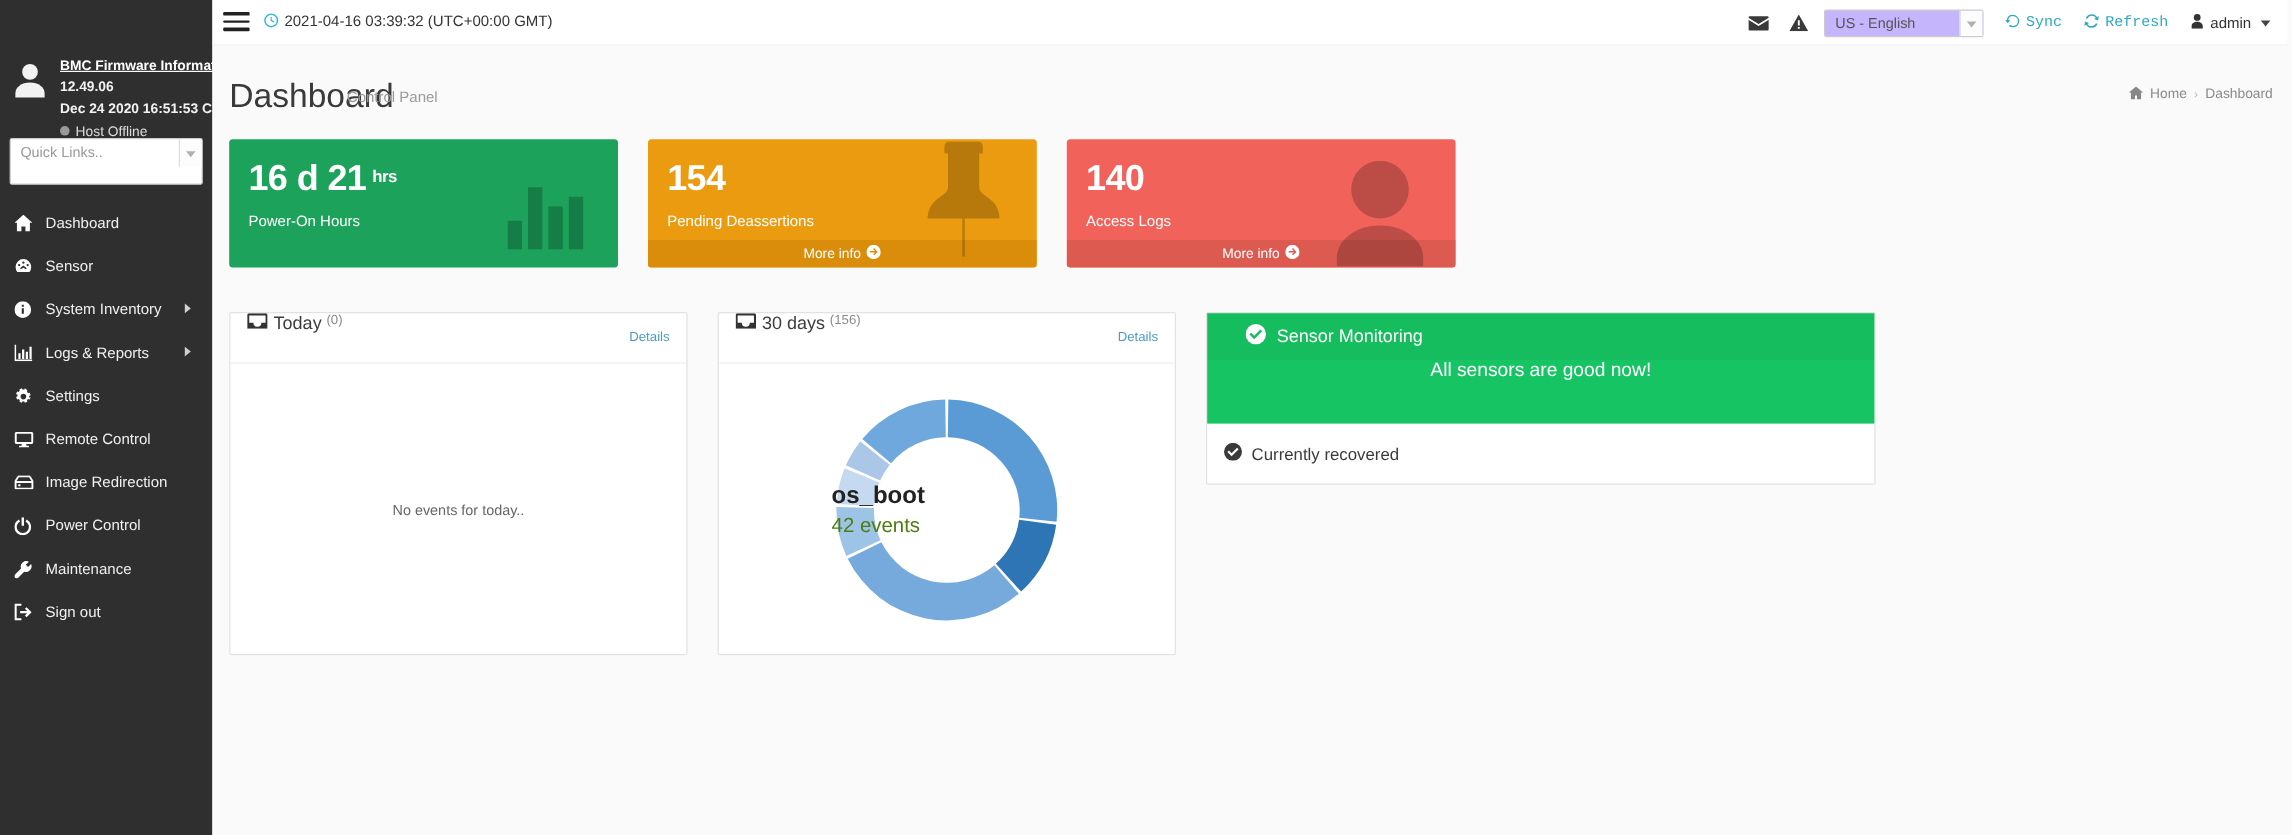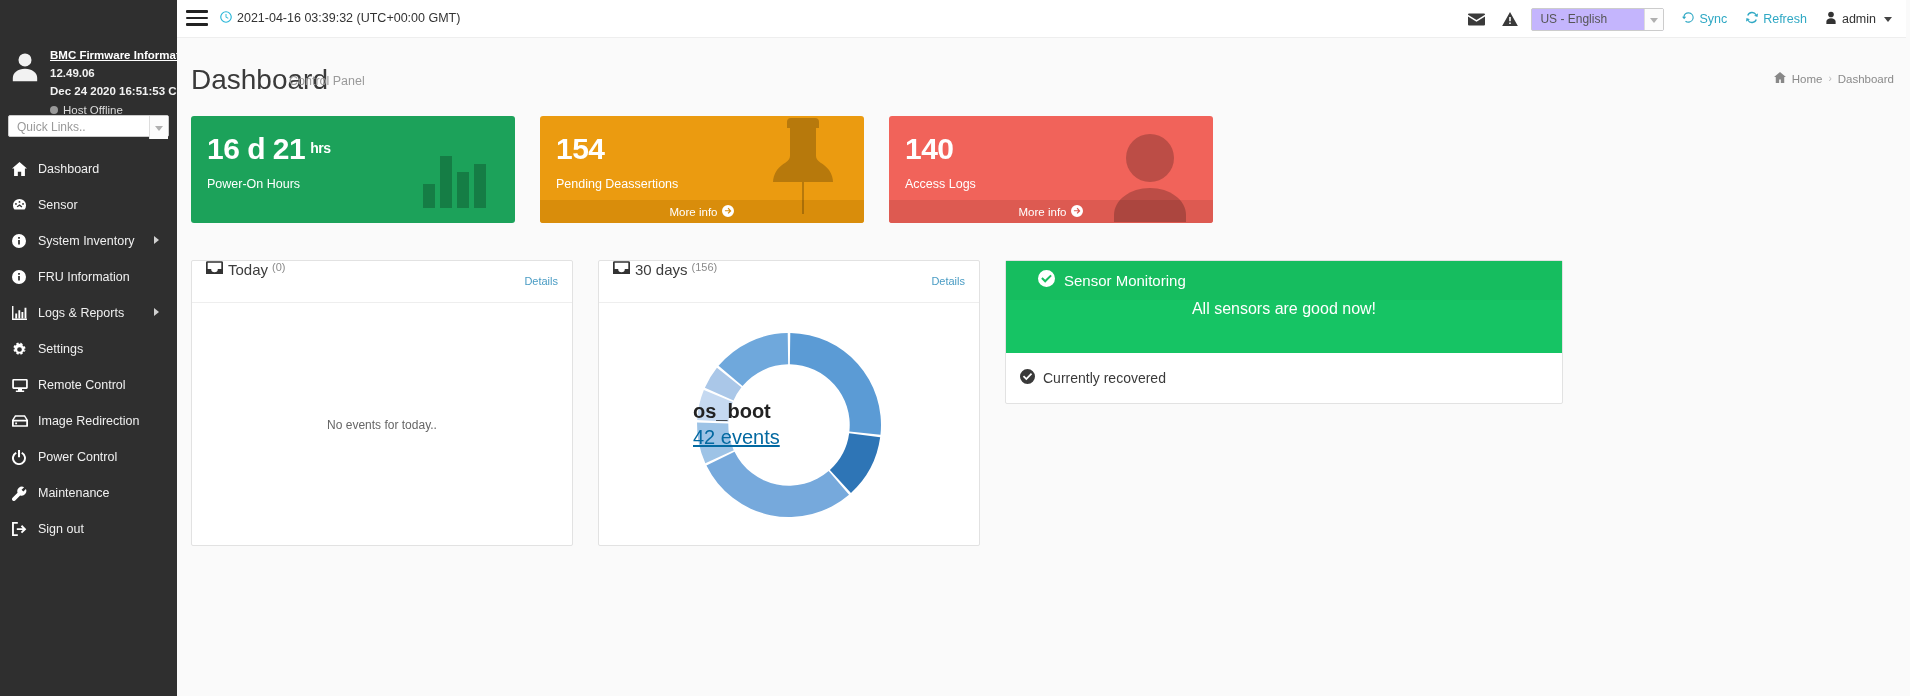--- a/index.html
+++ b/index.html
@@ -33,21 +33,21 @@
   .sb-host { display: block; font-size: 11.5px; color: #dcdcdc; margin-top: 2px; white-space: nowrap; }
   .sb-dot {
     display: inline-block; width: 8px; height: 8px; border-radius: 50%;
     background: #9a9a9a; margin-right: 5px; vertical-align: middle;
     position: relative; top: -1px;
   }
 
   .sb-quick {
     position: relative;
     margin: 0 8px 14px 8px;
-    height: 22px;
+    height: 39px;
     background: #ffffff;
     border: 1px solid #cccccc;
     border-radius: 2px;
   }
   .sb-quick-label {
     position: absolute; left: 8px; top: 4px;
     font-size: 12px; color: #999999;
   }
   .sb-quick-arrow {
     position: absolute; right: 0; top: 0; width: 19px; height: 23px;
@@ -127,21 +127,21 @@
     border-left: 1px solid #dddddd; background: #fcfcfc;
   }
   .lang-arrow::after {
     content: ""; position: absolute; left: 5px; top: 9px;
     border-left: 4px solid transparent; border-right: 4px solid transparent;
     border-top: 5px solid #b0b0b0;
   }
   .hdr-link {
     display: flex; align-items: center; gap: 4px;
     font-size: 12.5px; color: #2fa8c4; cursor: pointer;
-    padding: 0 9px; height: 38px;
+    padding: 0 9px; height: 38px; font-family: Liberation Mono, monospace;
   }
   .hdr-link svg { fill: #2fa8c4; }
   .hdr-user {
     display: flex; align-items: center; gap: 5px;
     font-size: 12.5px; color: #333333; cursor: pointer;
     padding: 0 6px 0 9px; height: 38px;
   }
   .hdr-user svg { fill: #333333; }
   .hdr-user-caret {
     width: 0; height: 0; margin-left: 3px;
@@ -238,21 +238,21 @@
     height: 243px; display: flex; align-items: center; justify-content: center;
     position: relative;
   }
   .donut-wrap { position: relative; width: 192px; height: 192px; }
   .donut-center {
     position: absolute; left: 0; top: 0; width: 192px; height: 192px;
     display: flex; flex-direction: column; align-items: flex-start; justify-content: center;
     pointer-events: none;
   }
   .donut-name { font-size: 20px; font-weight: bold; color: #222222; }
-  .donut-sub  { font-size: 20px; color: #0369a1; margin-top: 3px; text-decoration: underline; }
+  .donut-sub  { font-size: 17px; color: #4d7c0f; margin-top: 3px; }
 
   
   .sensor-panel {
     position: absolute; left: 828px; top: 222px;
     width: 558px;
     background: #ffffff;
     border: 1px solid #e2e2e2;
     border-radius: 2px;
   }
   .sensor-head {
@@ -317,28 +317,20 @@
         <span class="sb-text">Sensor</span>
       </li>
       <li class="sb-item">
         <span class="sb-ico">
           <svg width="14" height="14" viewBox="0 0 16 16">
             <path d="M8 0a8 8 0 1 0 0 16A8 8 0 0 0 8 0zm1 12H7V6.8h2V12zm0-6.6H7V3.4h2v2z"></path>
           </svg>
         </span>
         <span class="sb-text">System Inventory</span>
         <span class="sb-caret"></span>
-      </li>
-      <li class="sb-item">
-        <span class="sb-ico">
-          <svg width="14" height="14" viewBox="0 0 16 16">
-            <path d="M8 0a8 8 0 1 0 0 16A8 8 0 0 0 8 0zm1 12H7V6.8h2V12zm0-6.6H7V3.4h2v2z"></path>
-          </svg>
-        </span>
-        <span class="sb-text">FRU Information</span>
       </li>
       <li class="sb-item">
         <span class="sb-ico">
           <svg width="15" height="14" viewBox="0 0 16 15">
             <path d="M0 0h1.5v13.5H16V15H0V0zm3.5 8h2v5h-2V8zm3.3-3.5h2V13h-2V4.5zm3.3 2h2V13h-2V6.5zm3.3-4.5h2V13h-2V2z"></path>
           </svg>
         </span>
         <span class="sb-text">Logs &amp; Reports</span>
         <span class="sb-caret"></span>
       </li>

